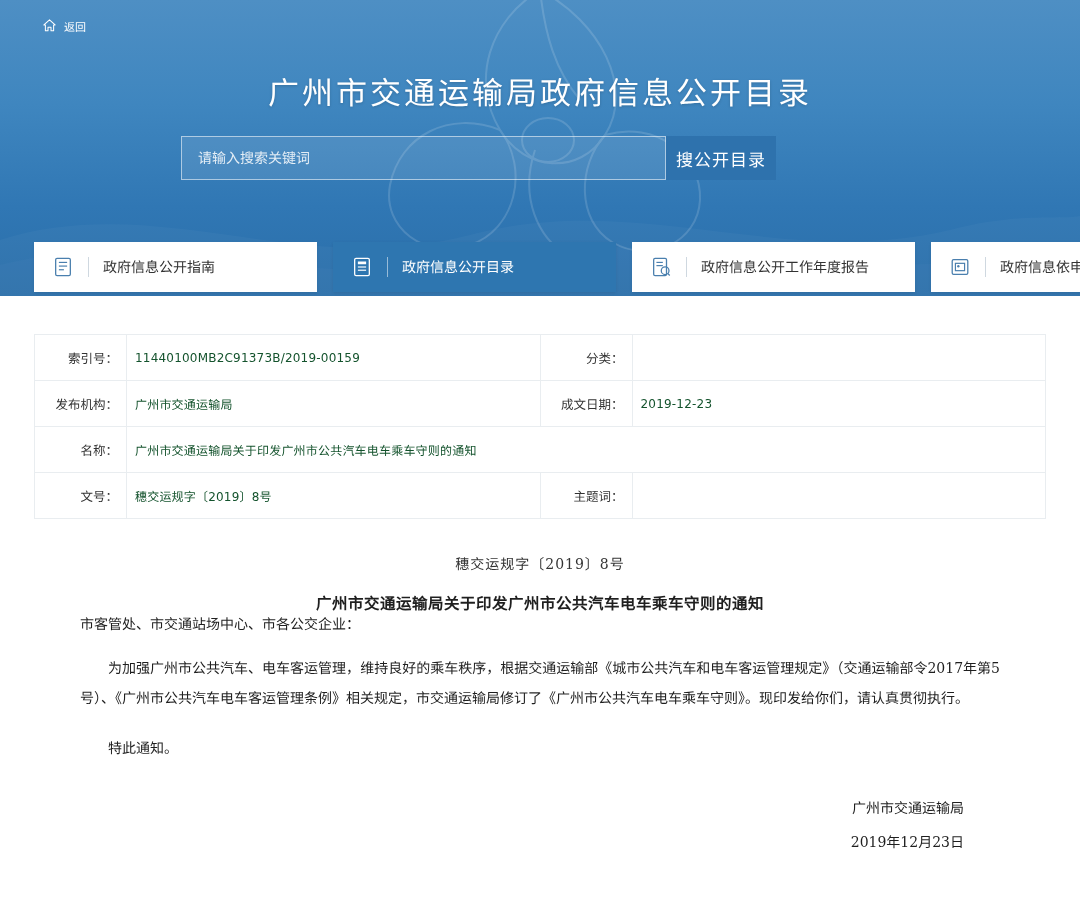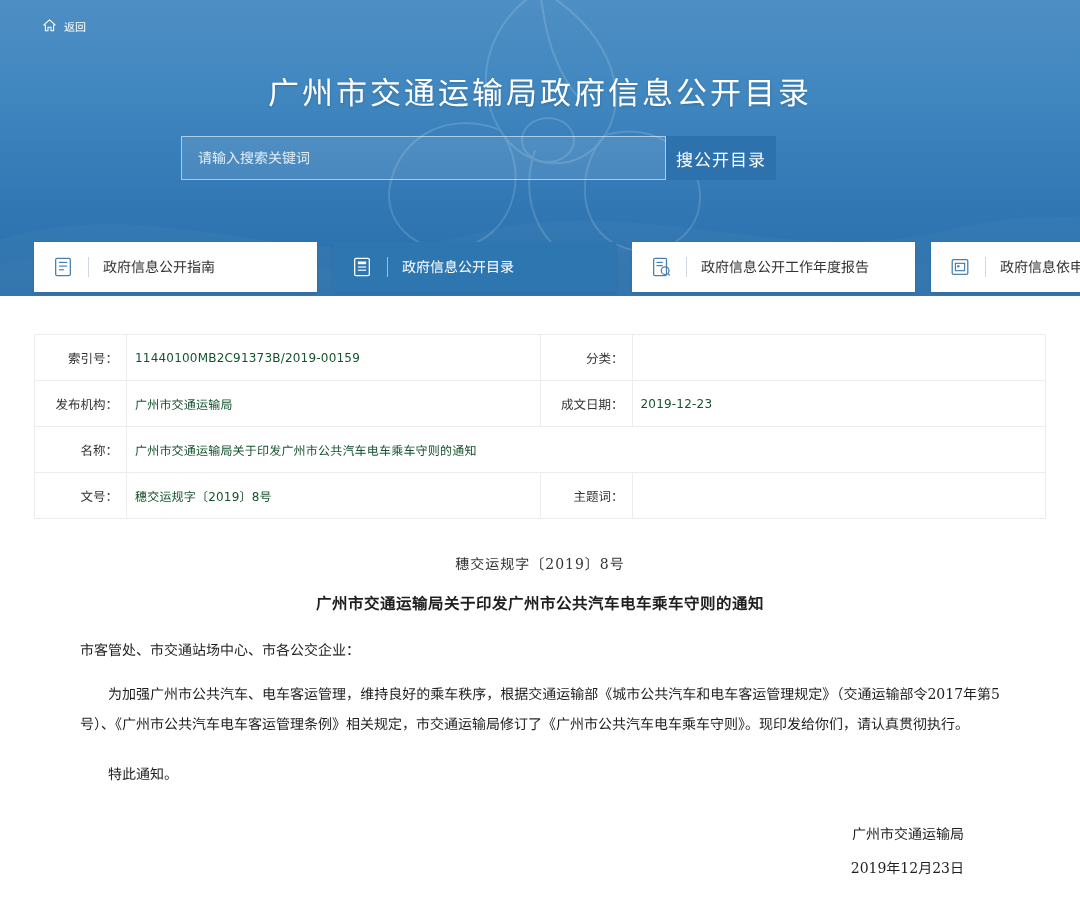--- a/index.html
+++ b/index.html
@@ -183,21 +183,20 @@
     letter-spacing: 1px;
   }
   .doc-title {
     text-align: center;
     font-size: 15.5px;
     font-weight: bold;
     margin-top: 18px;
     letter-spacing: 0.5px;
   }
   .doc-to {
-    margin-top: 26px;
     padding-left: 46px;
     font-size: 14px;
   }
   .doc-para {
     margin-top: 20px;
     padding: 0 46px;
     font-size: 14px;
     line-height: 30px;
     text-align: justify;
     text-indent: 28px;

